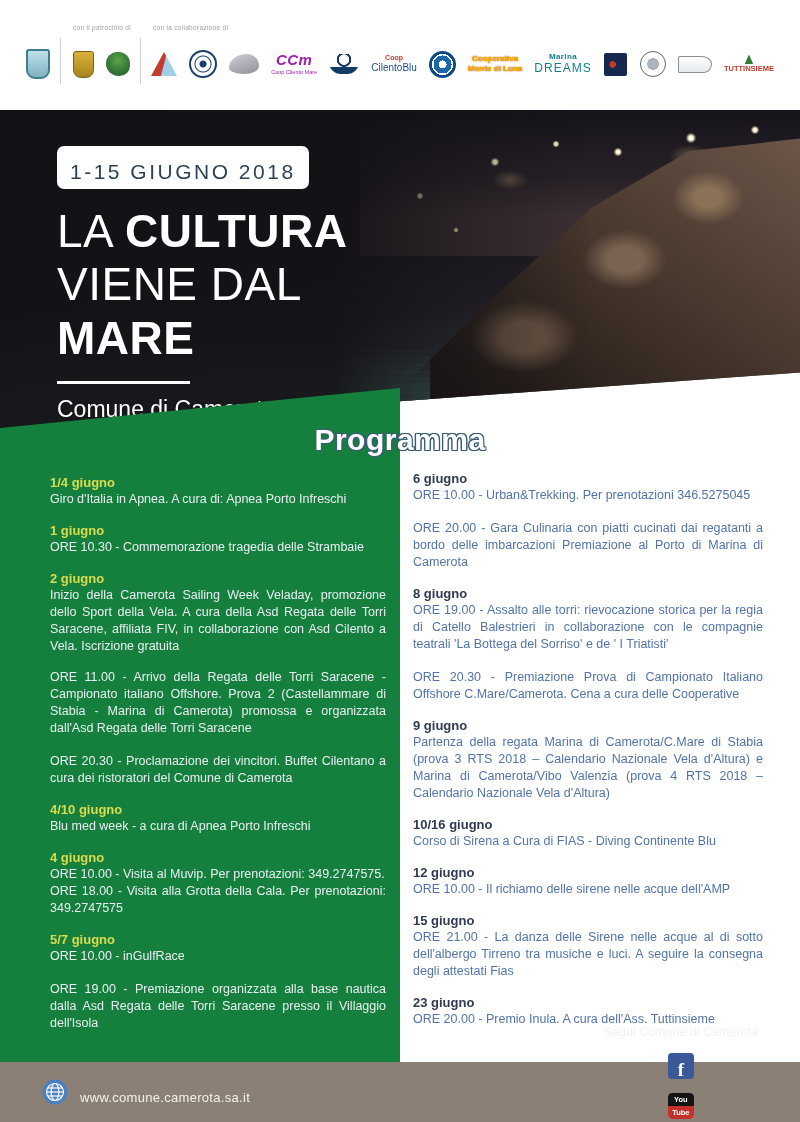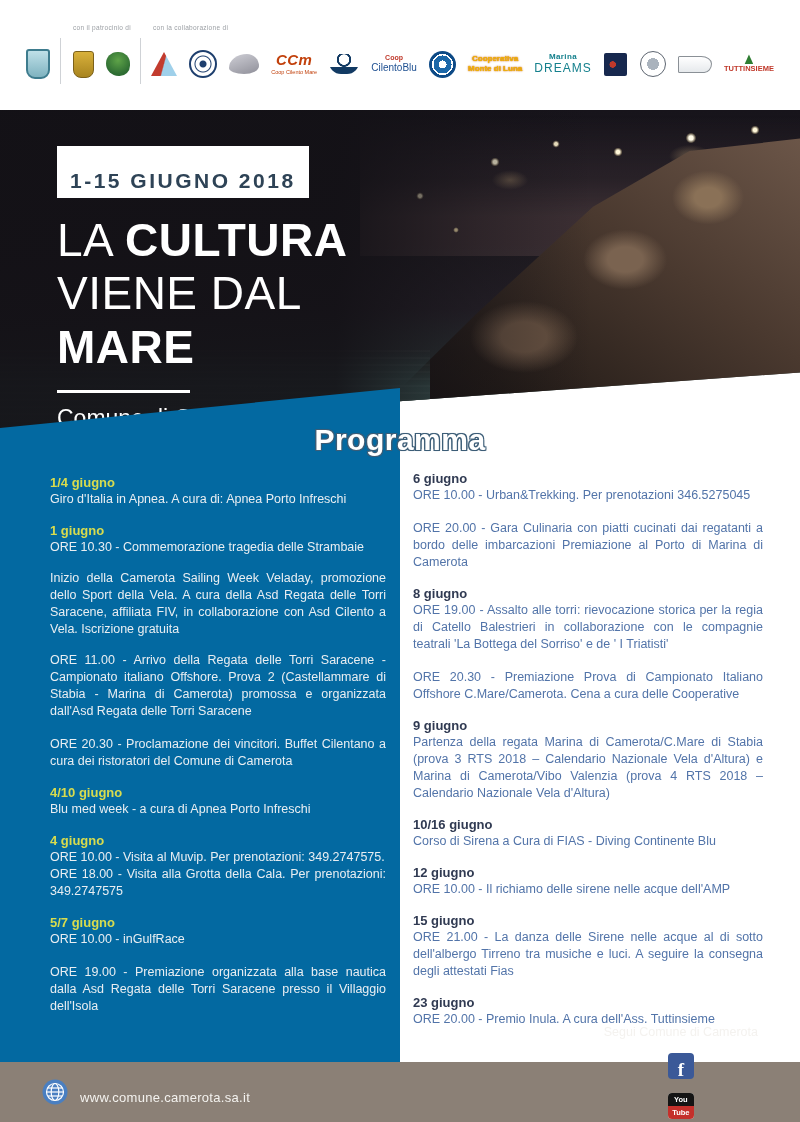--- a/index.html
+++ b/index.html
@@ -22,21 +22,21 @@
   .lg-parco i{display:block;width:24px;height:24px;background:radial-gradient(circle at 50% 35%,#5ea348,#2e6d33 70%);border-radius:50% 50% 45% 55%;}
   .lg-sail i{display:block;width:26px;height:24px;background:linear-gradient(105deg,#c23b2e 48%,#9fd0ea 52%);clip-path:polygon(50% 0,100% 100%,0 100%);}
   .lg-stamp i{display:block;width:24px;height:24px;border:2px solid #1e3f6e;border-radius:50%;background:radial-gradient(circle,#1e3f6e 3px,#fff 4px 7px,#1e3f6e 8px,#fff 9px);}
   .lg-dolphin i{display:block;width:30px;height:20px;background:linear-gradient(160deg,#cfcfd6,#8f8f99);border-radius:60% 40% 50% 50%/70% 60% 40% 30%;}
   .lg-boat i{display:block;width:30px;height:20px;background:radial-gradient(circle at 50% 28%,transparent 5px,#123a63 5.5px 7px,transparent 7.5px),linear-gradient(0deg,#123a63 7px,transparent 7px);border-radius:0 0 12px 12px;}
   .lg-asd i{display:block;width:27px;height:27px;border-radius:50%;background:radial-gradient(circle,#fff 0 4px,#1b67a8 4px 9px,#fff 9px 10.5px,#0d4a86 10.5px);}
   .lg-navysq i{display:block;width:23px;height:23px;border-radius:2px;background:radial-gradient(circle at 38% 50%,#c0392b 3px,#17284e 3.5px);}
   .lg-roundcrest i{display:block;width:24px;height:24px;border-radius:50%;border:1.5px solid #5d6570;background:radial-gradient(circle,#aab3bd 0 6px,#fff 6px);}
   .lg-whiteboat i{display:block;width:32px;height:15px;border:1px solid #8a9096;background:linear-gradient(180deg,#fff,#e6e9ec);border-radius:2px 14px 10px 2px/2px 10px 12px 2px;}
   .lg-tutti i{display:block;width:9px;height:10px;background:#2e7d32;clip-path:polygon(50% 0,100% 100%,0 100%);}
-  .lg-ccm{color:#c2410c;}.lg-ccm .l0{font-style:italic;font-weight:700;font-size:15px;letter-spacing:.5px;}.lg-ccm .l1{font-size:5.5px;}
+  .lg-ccm{color:#a21caf;}.lg-ccm .l0{font-style:italic;font-weight:700;font-size:15px;letter-spacing:.5px;}.lg-ccm .l1{font-size:5.5px;}
   .lg-cblu .l0{color:#c0392b;font-size:7px;font-weight:700;}.lg-cblu .l1{color:#1d4f91;font-size:10px;font-weight:400;}
   .lg-luna .l{color:#f2b705;font-size:8px;font-weight:800;text-shadow:0 0 1px #c96a12,0 0 2px #c96a12;}
   .lg-marina{color:#15808d;}.lg-marina .l0{font-size:8px;font-weight:800;letter-spacing:.4px;}.lg-marina .l1{font-size:12px;font-weight:400;letter-spacing:1px;}
   .lg-tutti .l0{font-size:7.5px;font-weight:800;color:#c0392b;}
 
   
   .hero{position:absolute;top:110px;left:0;width:800px;height:320px;background:linear-gradient(180deg,#17141b 0%,#1e1a20 42%,#27222a 62%,#33403f 82%,#476663 94%,#4e6f6a 100%);clip-path:polygon(0 0,100% 0,100% 82%,0 100%);}
   .cliff{position:absolute;right:0;bottom:0;width:460px;height:310px;
     background:radial-gradient(70px 50px at 62% 45%,#7a6350 0 25%,rgba(122,99,80,0) 60%),
                radial-gradient(90px 60px at 40% 70%,#6a5443 0 25%,rgba(106,84,67,0) 60%),
@@ -55,30 +55,30 @@
       radial-gradient(7px 7px at 331px 28px,#fffbe8 0 30%,rgba(255,235,180,.35) 60%,transparent 75%),
       radial-gradient(6px 6px at 395px 20px,#fff7d9 0 30%,rgba(255,230,170,.3) 60%,transparent 75%),
       radial-gradient(5px 5px at 288px 92px,#ffe9b0 0 30%,rgba(255,220,150,.25) 60%,transparent 75%),
       radial-gradient(4px 4px at 96px 120px,#ffe9b0 0 30%,transparent 70%),
       radial-gradient(26px 14px at 150px 70px,rgba(255,214,150,.28),transparent 70%),
       radial-gradient(30px 16px at 330px 46px,rgba(255,214,150,.3),transparent 70%);}
   .water{position:absolute;left:0;bottom:0;width:430px;height:80px;
     background:repeating-linear-gradient(180deg,rgba(255,255,255,.045) 0 2px,rgba(255,255,255,0) 2px 7px),linear-gradient(180deg,rgba(62,92,88,0) 0%,#41615d 45%,#4a6c65 100%);}
   .hero-veil{position:absolute;inset:0;background:linear-gradient(90deg,rgba(19,17,22,.93) 0%,rgba(19,17,22,.9) 42%,rgba(19,17,22,.35) 60%,rgba(19,17,22,0) 74%);}
   .hero-content{position:absolute;inset:0;z-index:3;}
-  .badge{display:inline-block;background:#fff;color:#2e4356;font-size:21px;font-weight:700;letter-spacing:2.5px;padding:23px 13px 5px 13px;margin:36px 0 8px 57px;}
+  .badge{display:inline-block;background:#fff;color:#2e4356;font-size:21px;font-weight:400;letter-spacing:2.5px;padding:14px 13px 5px 13px;margin:36px 0 8px 57px;border-radius:7px;}
   .hero h1{color:#fff;font-size:46px;line-height:1.16;margin:8px 0 0 57px;font-weight:300;letter-spacing:.5px;}
   .hero h1 b{font-weight:800;}
   .rule{width:133px;height:3px;background:#fff;margin:16px 0 12px 57px;}
   .subtitle{color:#fff;font-size:23px;font-weight:400;margin:0 0 0 57px;}
 
   
   .programma{position:absolute;top:423px;left:0;width:800px;z-index:5;text-align:center;color:#fff;font-size:30px;font-weight:600;letter-spacing:.5px;
     text-shadow:-1.2px -1.2px 0 #3c5d77,1.2px -1.2px 0 #3c5d77,-1.2px 1.2px 0 #3c5d77,1.2px 1.2px 0 #3c5d77,0 0 2px #3c5d77;}
-  .left-panel{position:absolute;left:0;top:388px;width:400px;height:674px;background:#0369a1;clip-path:polygon(0 40px,100% 0,100% 100%,0 100%);box-sizing:border-box;padding:86px 14px 0 50px;overflow:hidden;}
+  .left-panel{position:absolute;left:0;top:388px;width:400px;height:674px;background:#15803d;clip-path:polygon(0 40px,100% 0,100% 100%,0 100%);box-sizing:border-box;padding:86px 14px 0 50px;overflow:hidden;}
   .right-col{position:absolute;left:413px;top:470px;width:350px;}
   .event{margin-bottom:14px;}
   .event h4{margin:0;font-size:13px;line-height:17px;font-weight:700;}
   .event p{margin:0 0 16px 0;font-size:12.5px;line-height:17px;text-align:justify;}
   .event p:last-child{margin-bottom:0;}
   .event p.tight{margin-bottom:0;}
   .left-panel .event h4{color:#d8dc4e;}
   .left-panel .event p{color:#e9eef2;}
   .right-col .event h4{color:#303a52;}
   .right-col .event p{color:#5274a9;}
@@ -197,20 +197,21 @@
   <div class="left-panel" id="left-col">
       <div class="event">
         <h4>1/4 giugno</h4>
         <p><span>Giro d'Italia in Apnea. A cura di: </span><b>Apnea Porto Infreschi</b></p>
       </div>
       <div class="event">
         <h4>1 giugno</h4>
         <p><b>ORE 10.30</b><span> - Commemorazione tragedia delle Strambaie</span></p>
       </div>
       <div class="event">
+        <h4>2 giugno</h4>
         <p><span>Inizio della </span><b>Camerota Sailing Week Veladay</b><span>, promozione dello Sport della Vela. A cura della Asd Regata delle Torri Saracene, affiliata FIV, in collaborazione con Asd Cilento a Vela. Iscrizione gratuita</span></p>
       </div>
       <div class="event">
         <p><b>ORE 11.00</b><span> - Arrivo della </span><b>Regata delle Torri Saracene - Campionato italiano Offshore.</b><span> Prova 2 (Castellammare di Stabia - Marina di Camerota) promossa e organizzata dall'Asd Regata delle Torri Saracene</span></p>
         <p><b>ORE 20.30</b><span> - Proclamazione dei vincitori. Buffet Cilentano a cura dei ristoratori del Comune di Camerota</span></p>
       </div>
       <div class="event">
         <h4>4/10 giugno</h4>
         <p><span>Blu med week - a cura di Apnea Porto Infreschi</span></p>
       </div>

